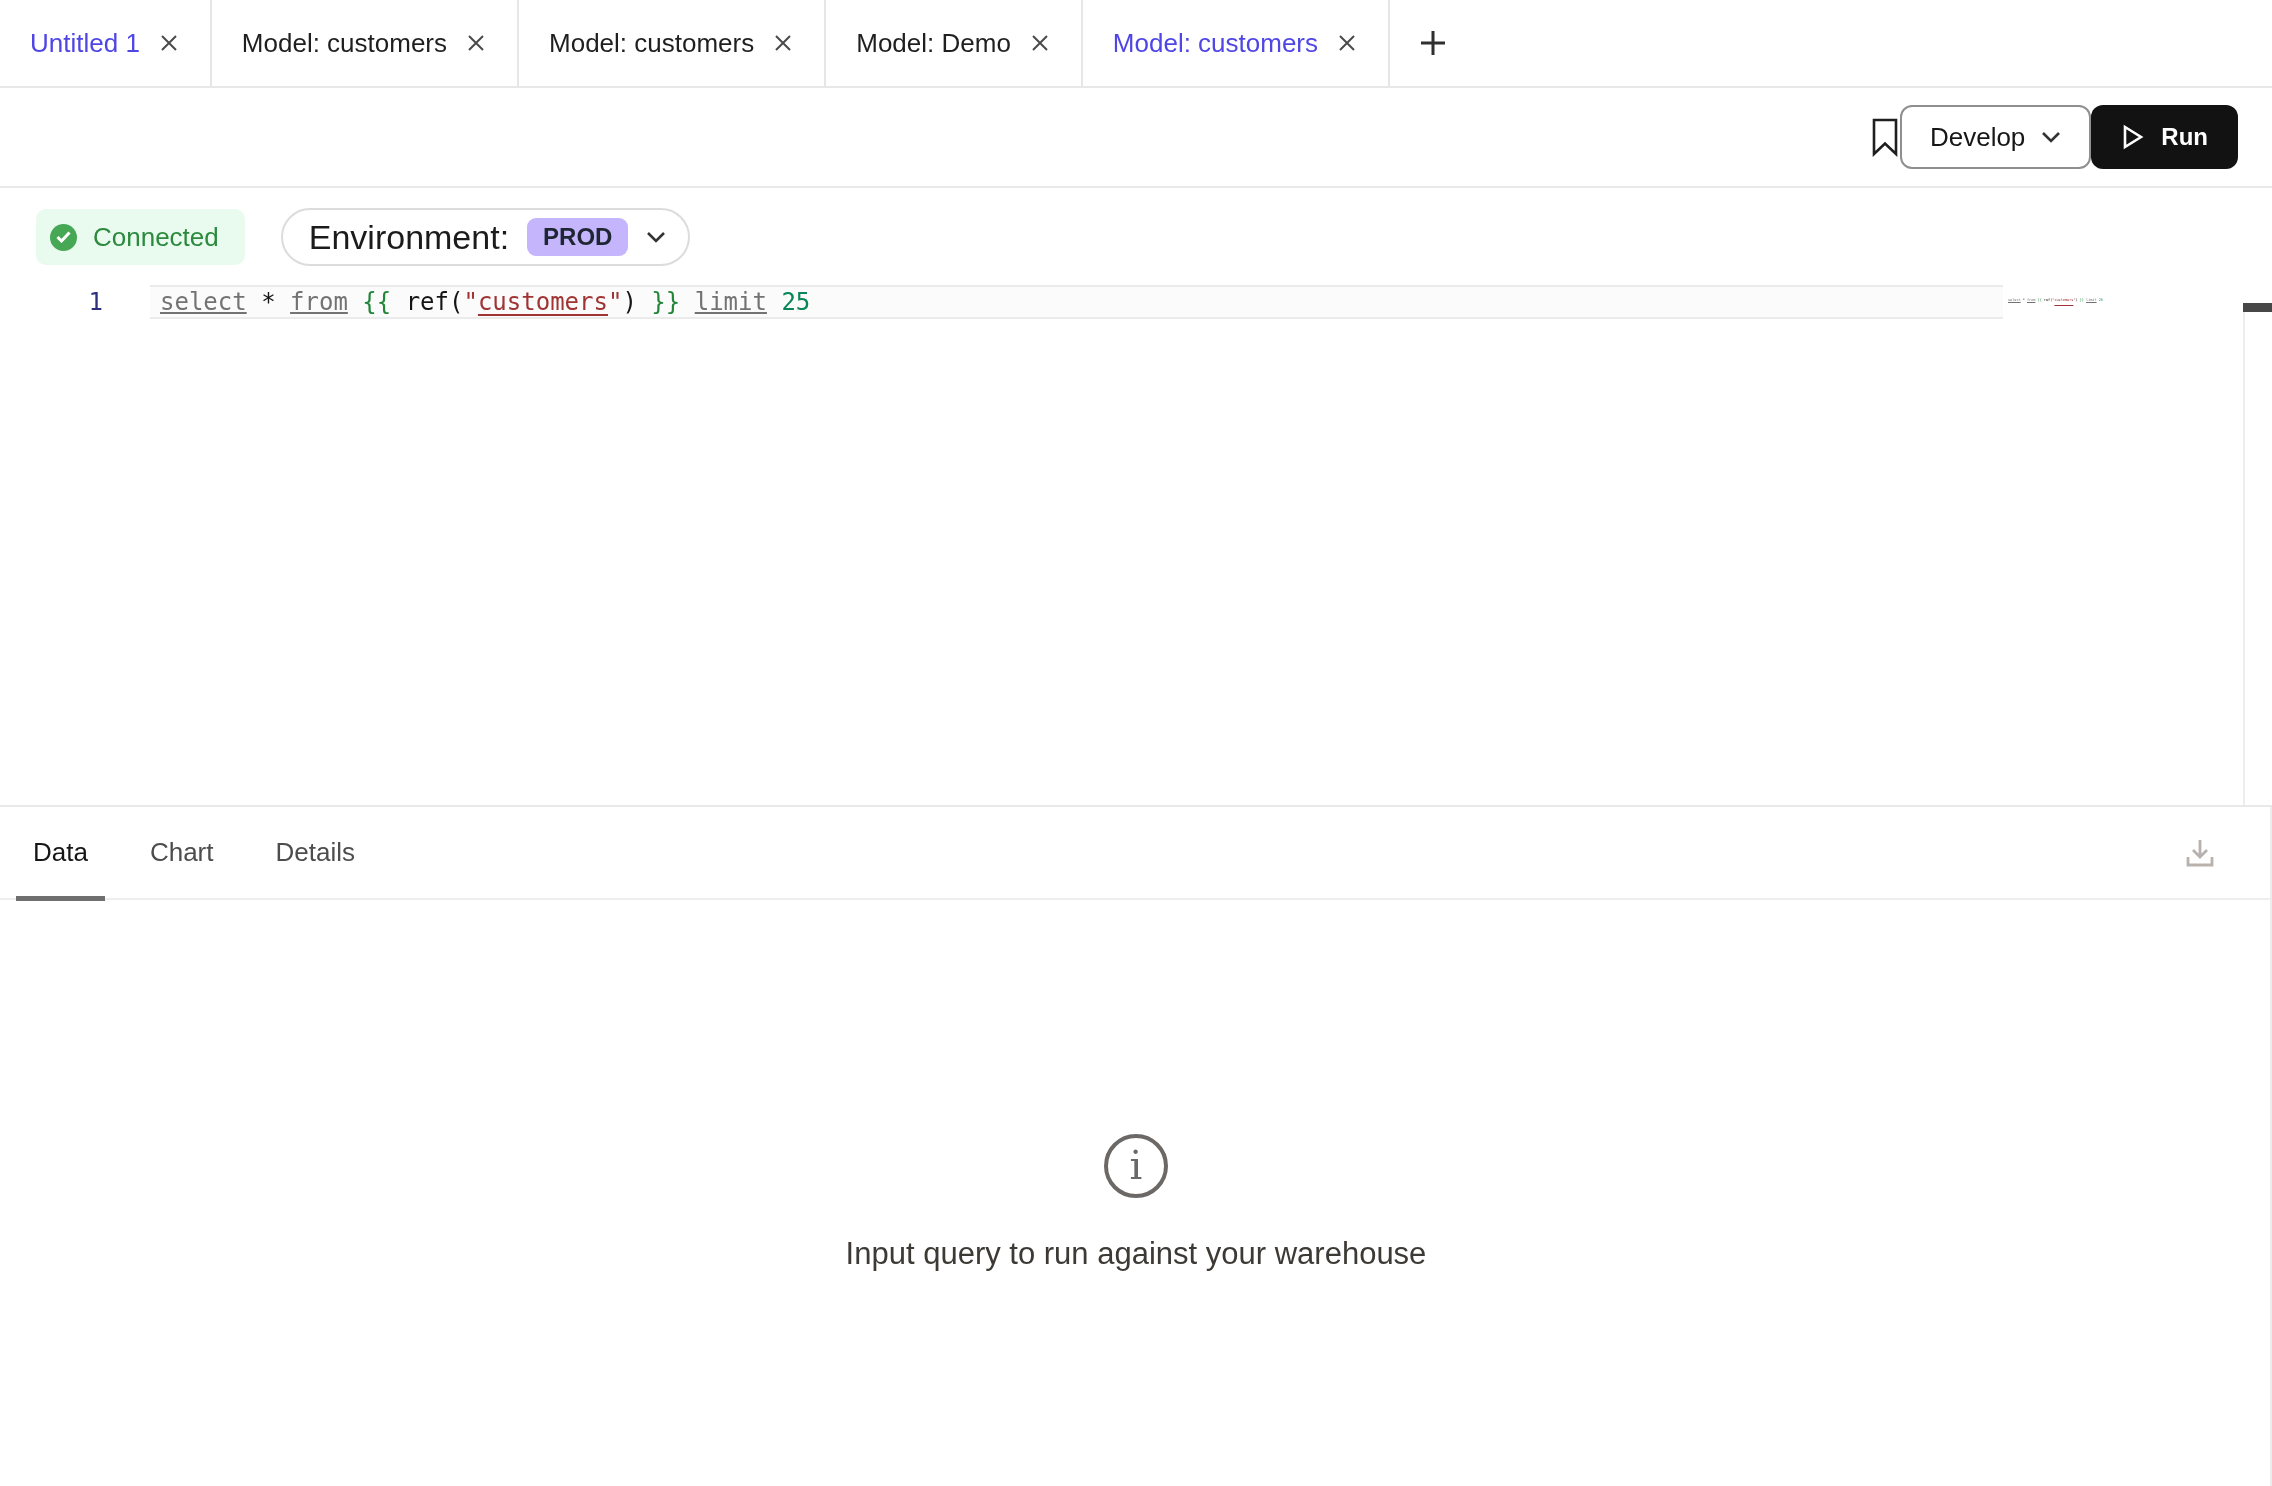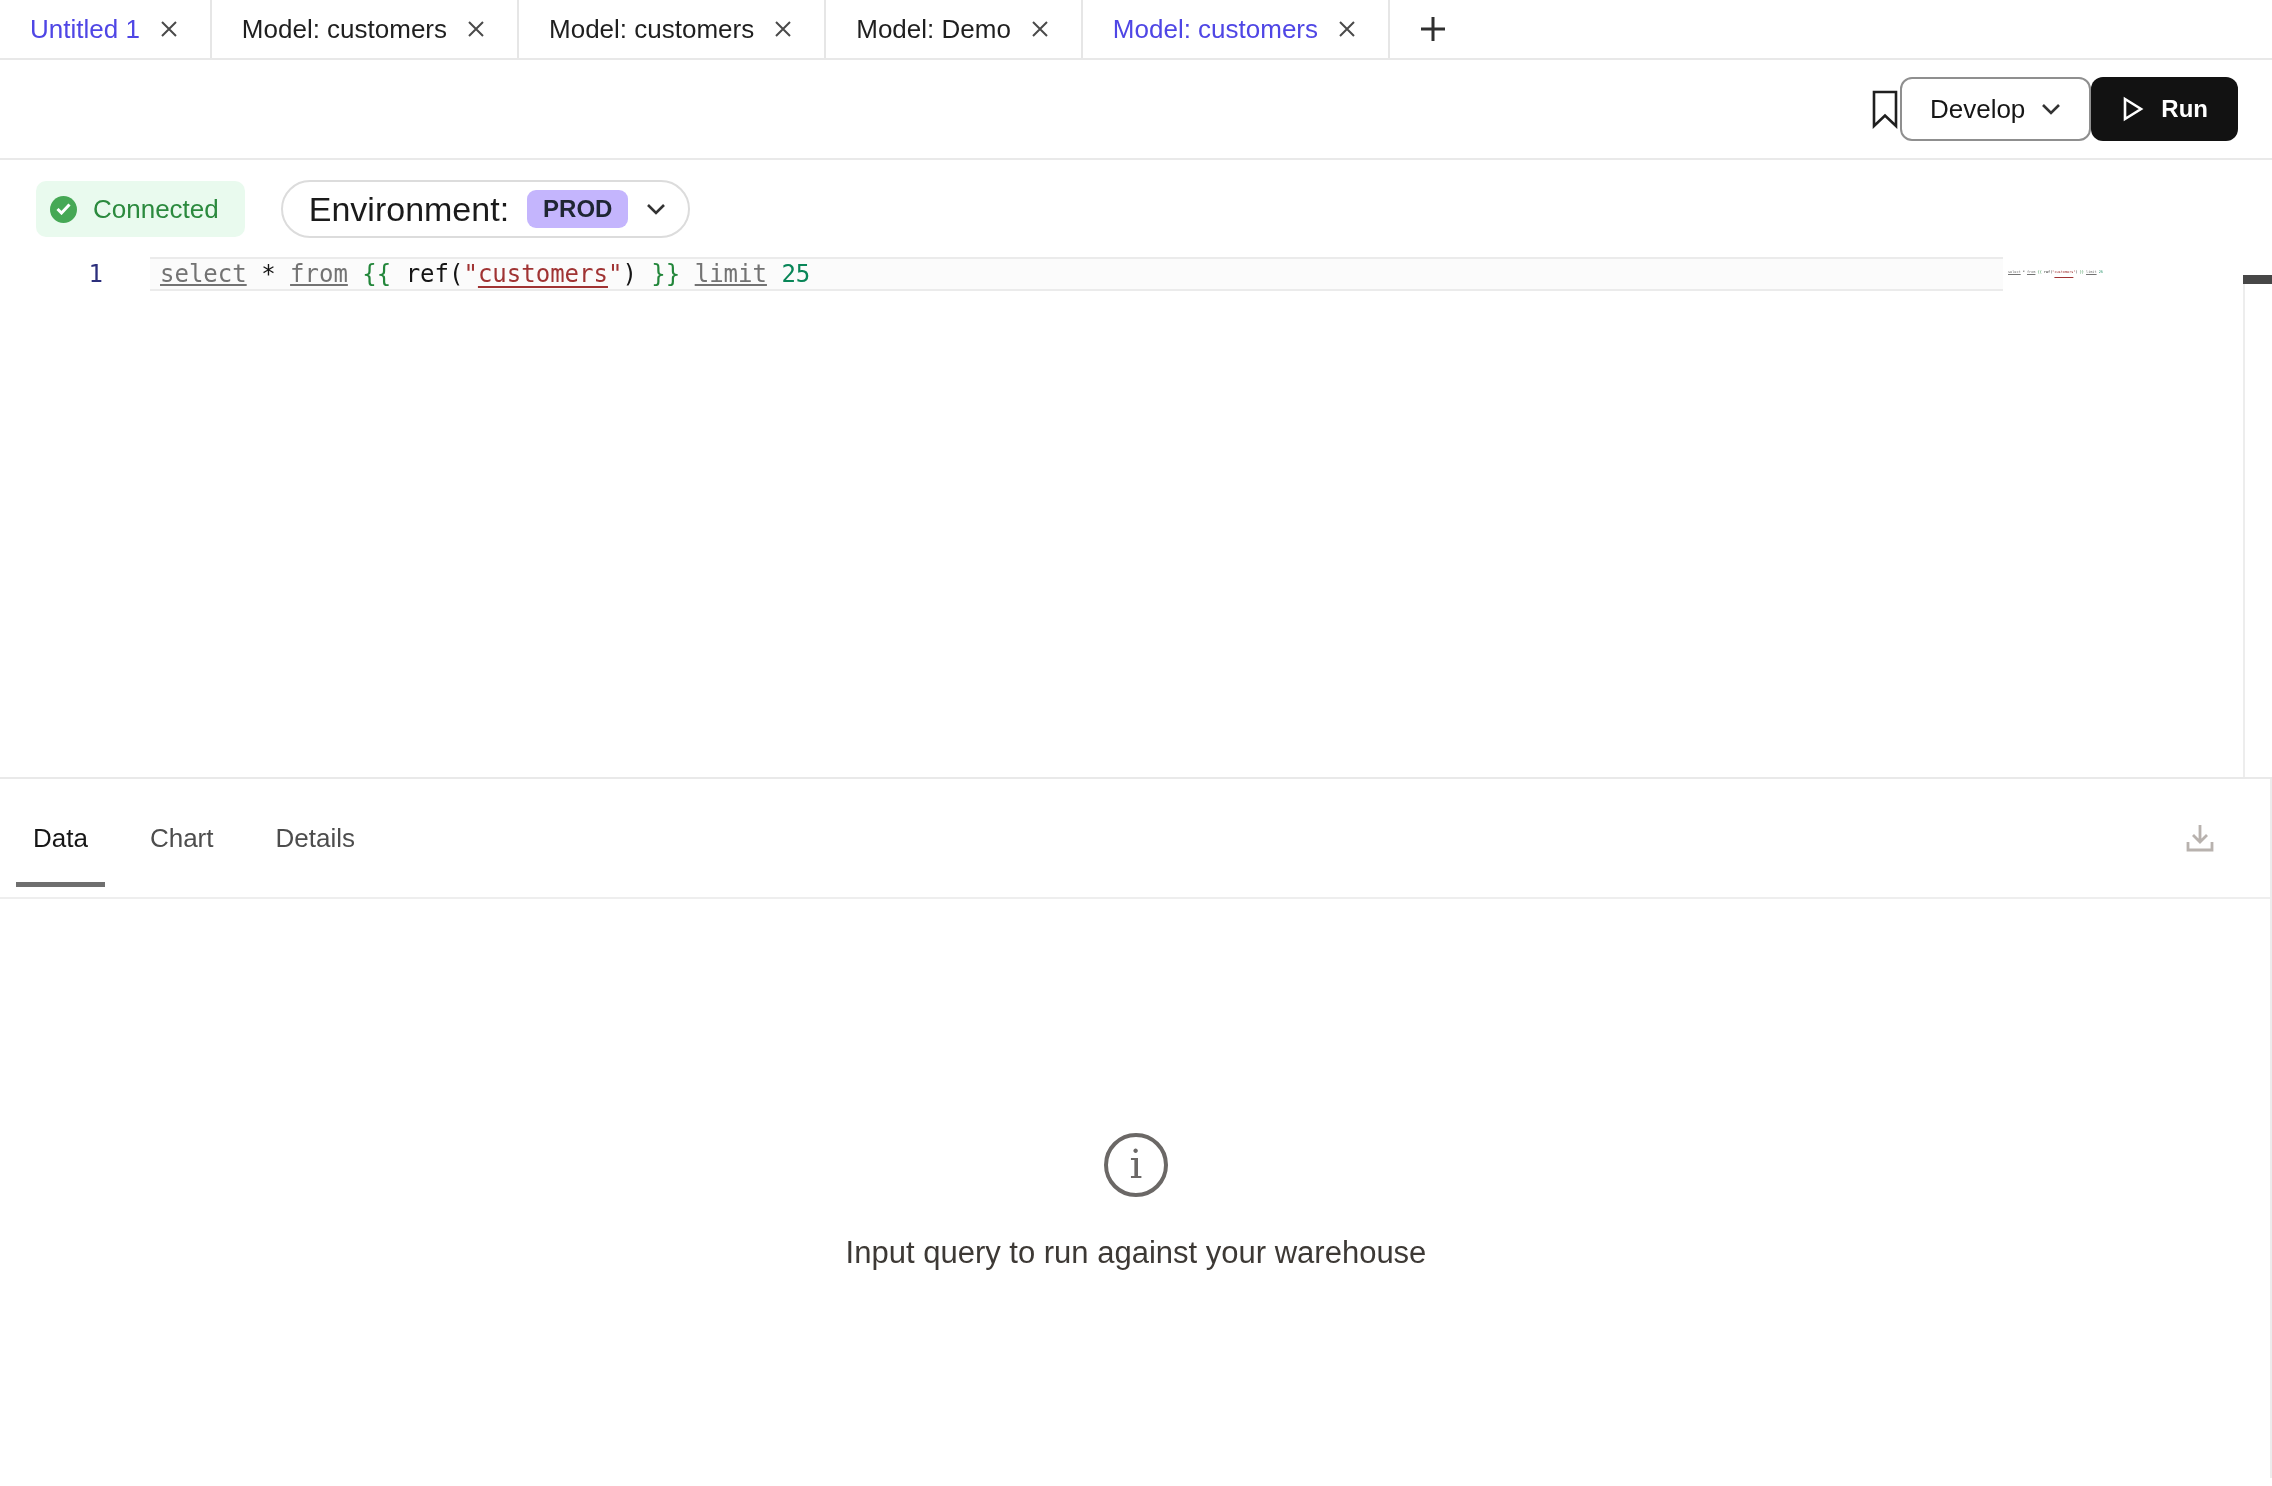--- a/index.html
+++ b/index.html
@@ -1,20 +1,20 @@
 <!DOCTYPE html>
 <html><head>
 <meta charset="utf-8">
 <style>
   * { margin:0; padding:0; box-sizing:border-box; }
   html,body { width:2272px; height:1486px; background:#ffffff; font-family:"Liberation Sans", sans-serif; color:#1c1c1c; overflow:hidden; }
   .app { width:2272px; height:1478px; border-bottom:2px solid #e9e9e9; position:relative; background:#fff; }
 
   
-  .tabbar { height:60px; display:flex; align-items:stretch; border-bottom:2px solid #e8e8e8; background:#fff; }
+  .tabbar { height:88px; display:flex; align-items:stretch; border-bottom:2px solid #e8e8e8; background:#fff; }
   .tab { display:flex; align-items:center; gap:18px; padding:0 30px; border-right:2px solid #e6e6e6; font-size:26px; color:#1f1f1f; cursor:pointer; white-space:nowrap; }
   .tab.accent .tab-label { color:#4f46e5; }
   .xicon { width:22px; height:22px; stroke:#4a4a4a; stroke-width:2; fill:none; flex:0 0 auto; }
   .newtab { display:flex; align-items:center; padding:0 28px; cursor:pointer; }
   .plus { width:30px; height:30px; stroke:#2f2f2f; stroke-width:3; fill:none; }
 
   
   .header { height:100px; display:flex; align-items:center; justify-content:flex-end; padding-right:34px; border-bottom:2px solid #e9e9e9; }
   .bookmark { width:30px; height:40px; stroke:#1f1f1f; stroke-width:2.6; fill:none; cursor:pointer; }
   .btn-develop { display:flex; align-items:center; gap:16px; height:64px; padding:0 28px; border:2px solid #8f8f8f; border-radius:12px; background:#fff; font-size:26px; color:#161616; cursor:pointer; }
@@ -43,21 +43,21 @@
   .tok-string-link { color:#a03333; text-decoration:underline; text-underline-offset:4px; cursor:pointer; }
   .tok-number { color:#098658; }
 
   .minimap { position:absolute; top:90px; left:2008px; width:110px; font-family:"DejaVu Sans Mono", monospace; font-size:3.5px; line-height:5px; white-space:pre; }
   .scroll-track { position:absolute; right:27px; top:95px; bottom:0; width:2px; background:#ededed; }
   .scroll-thumb { position:absolute; right:0; top:95px; width:29px; height:9px; background:#474747; }
 
   
   .results { position:relative; height:699px; background:#fff; }
   .results-edge { position:absolute; right:0; top:0; bottom:0; width:2px; background:#ececec; }
-  .rtabs { position:relative; display:flex; align-items:center; height:120px; padding-left:16px; border-bottom:2px solid #eeeeee; }
+  .rtabs { position:relative; display:flex; align-items:center; height:93px; padding-left:16px; border-bottom:2px solid #eeeeee; }
   .rtab { position:relative; height:93px; display:flex; align-items:center; padding:0 17px; margin-right:28px; font-size:26px; color:#4d4d4d; cursor:pointer; }
   .rtab.active { color:#161616; font-weight:500; }
   .rtab.active::after { content:""; position:absolute; left:0; right:0; bottom:-2px; height:5px; background:#6f6f6f; }
   .dl { margin-left:auto; margin-right:54px; width:36px; height:36px; stroke:#b8b2ae; stroke-width:2.8; fill:none; cursor:pointer; }
 
   .empty { height:606px; display:flex; flex-direction:column; align-items:center; justify-content:center; gap:38px; }
   .info-circle { width:64px; height:64px; border:4px solid #6b6866; border-radius:50%; display:flex; align-items:center; justify-content:center; }
   .info-i { font-family:"DejaVu Serif", serif; font-size:40px; line-height:1; color:#6b6866; transform:translateY(-1px); }
   .empty-msg { font-size:31px; font-weight:500; color:#3d3935; }
 </style>

